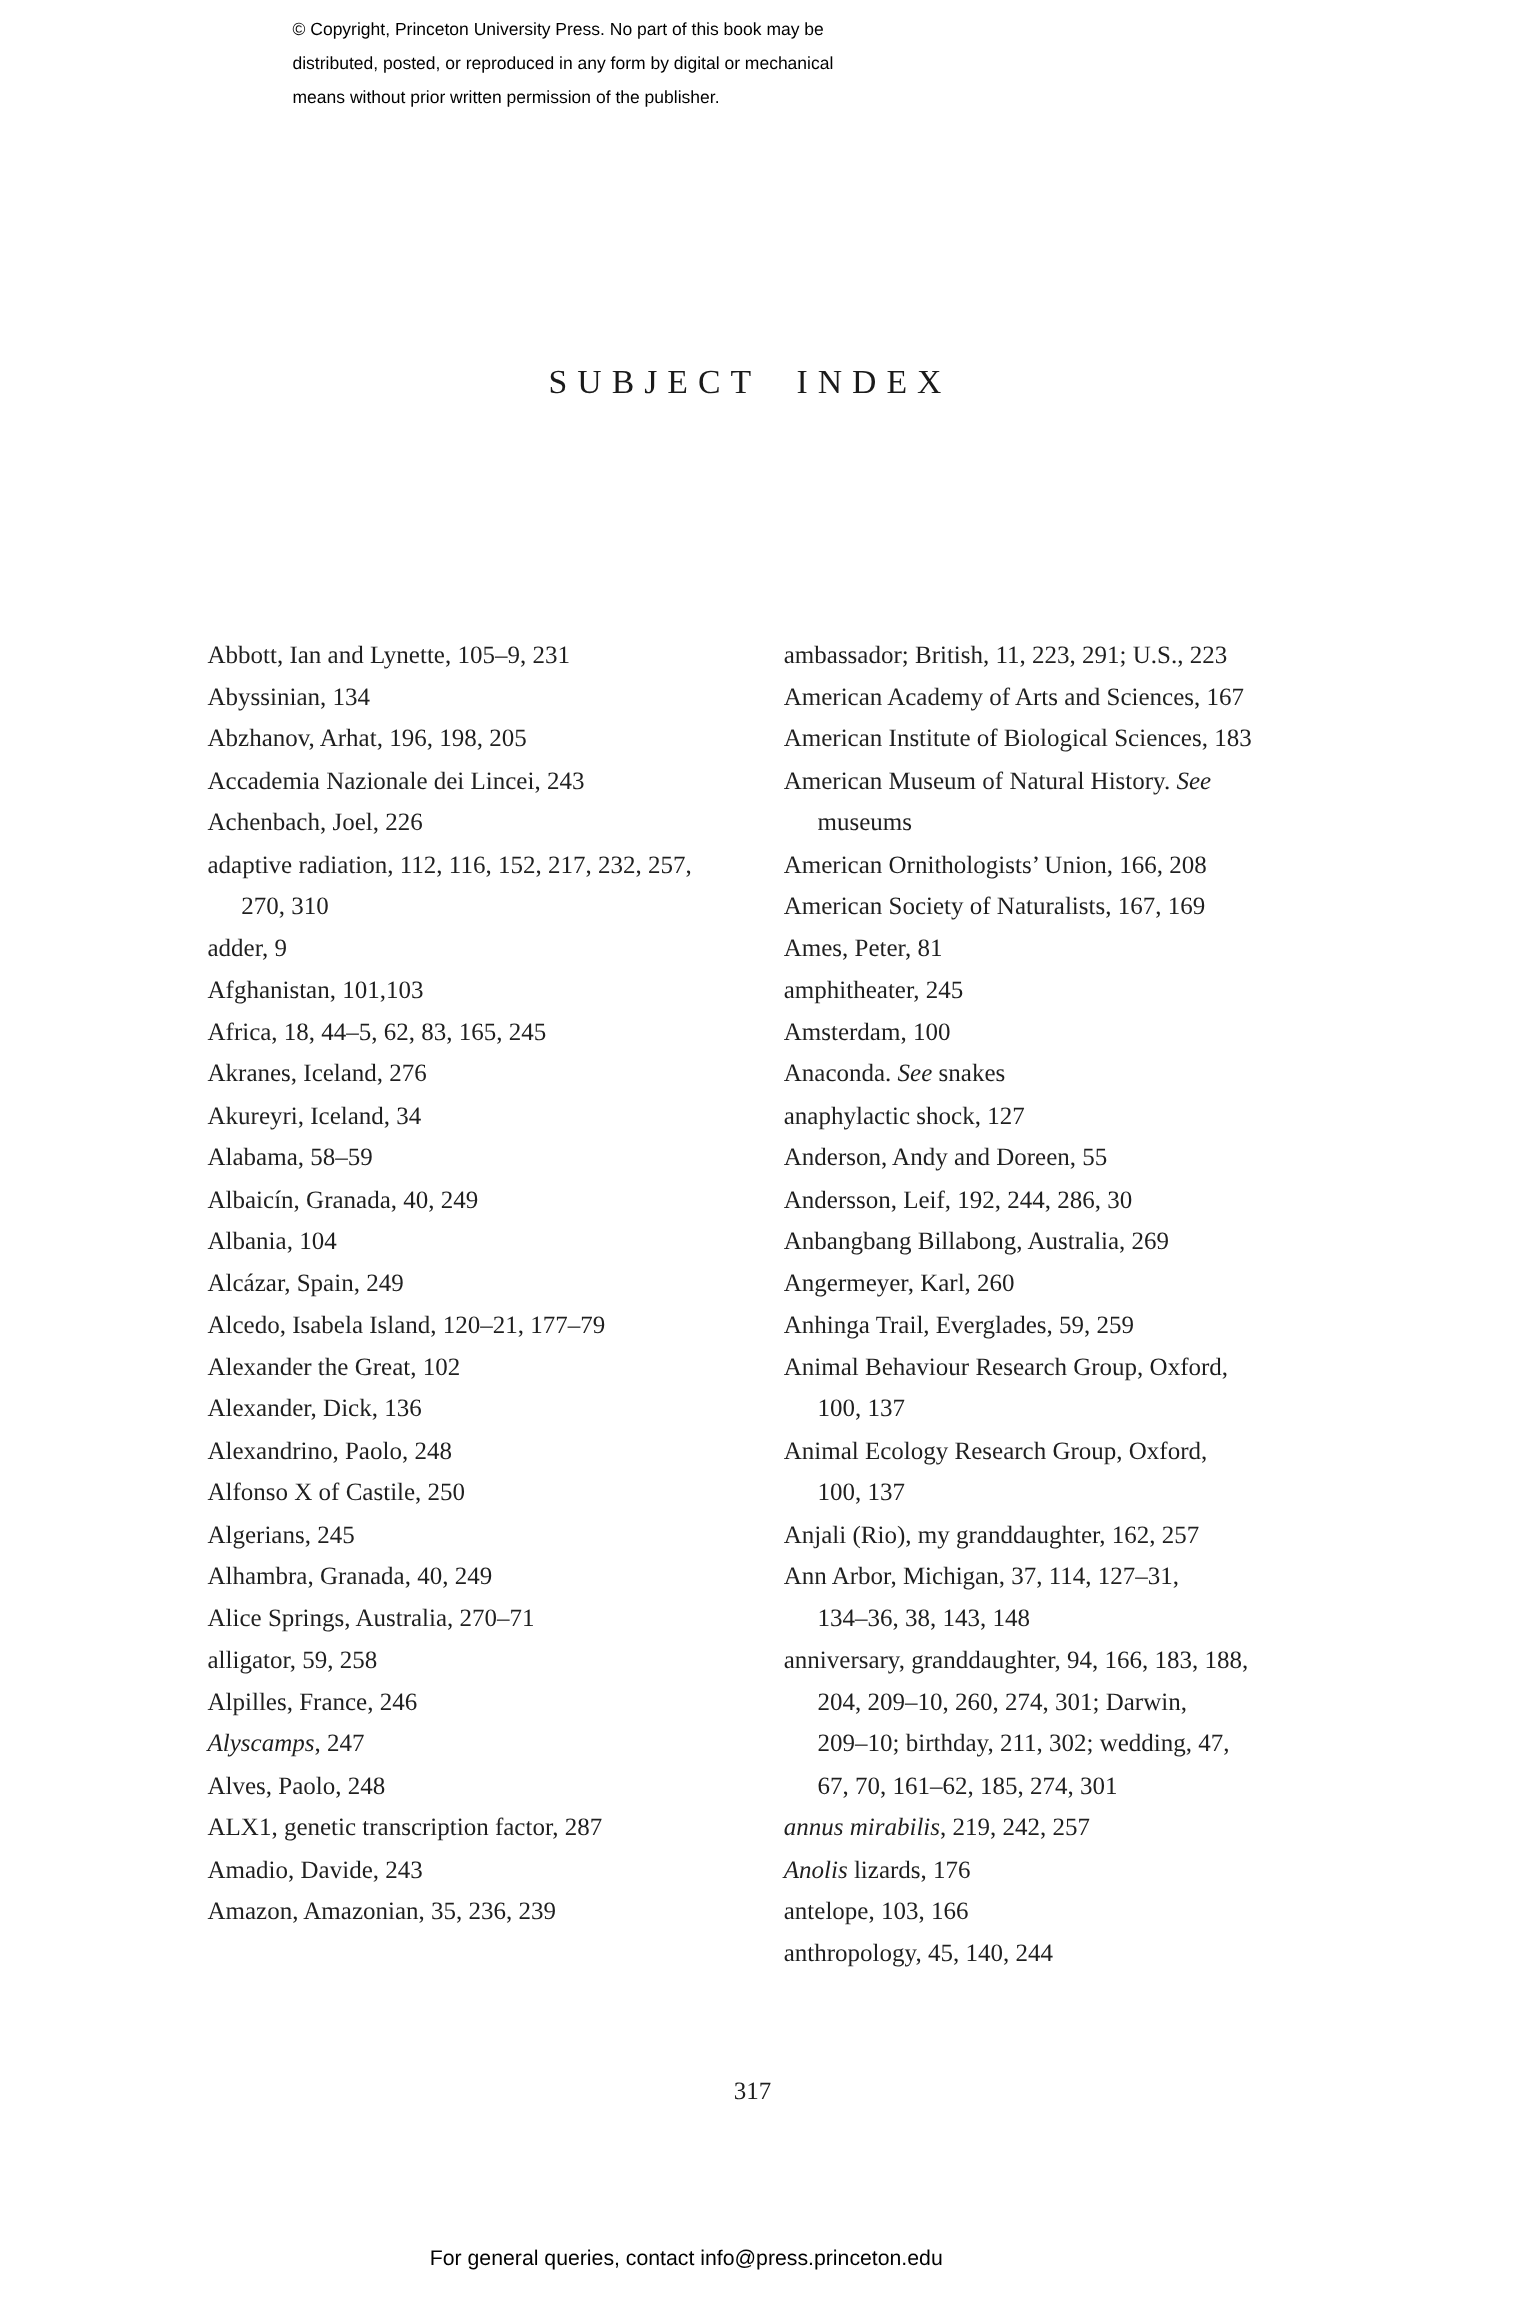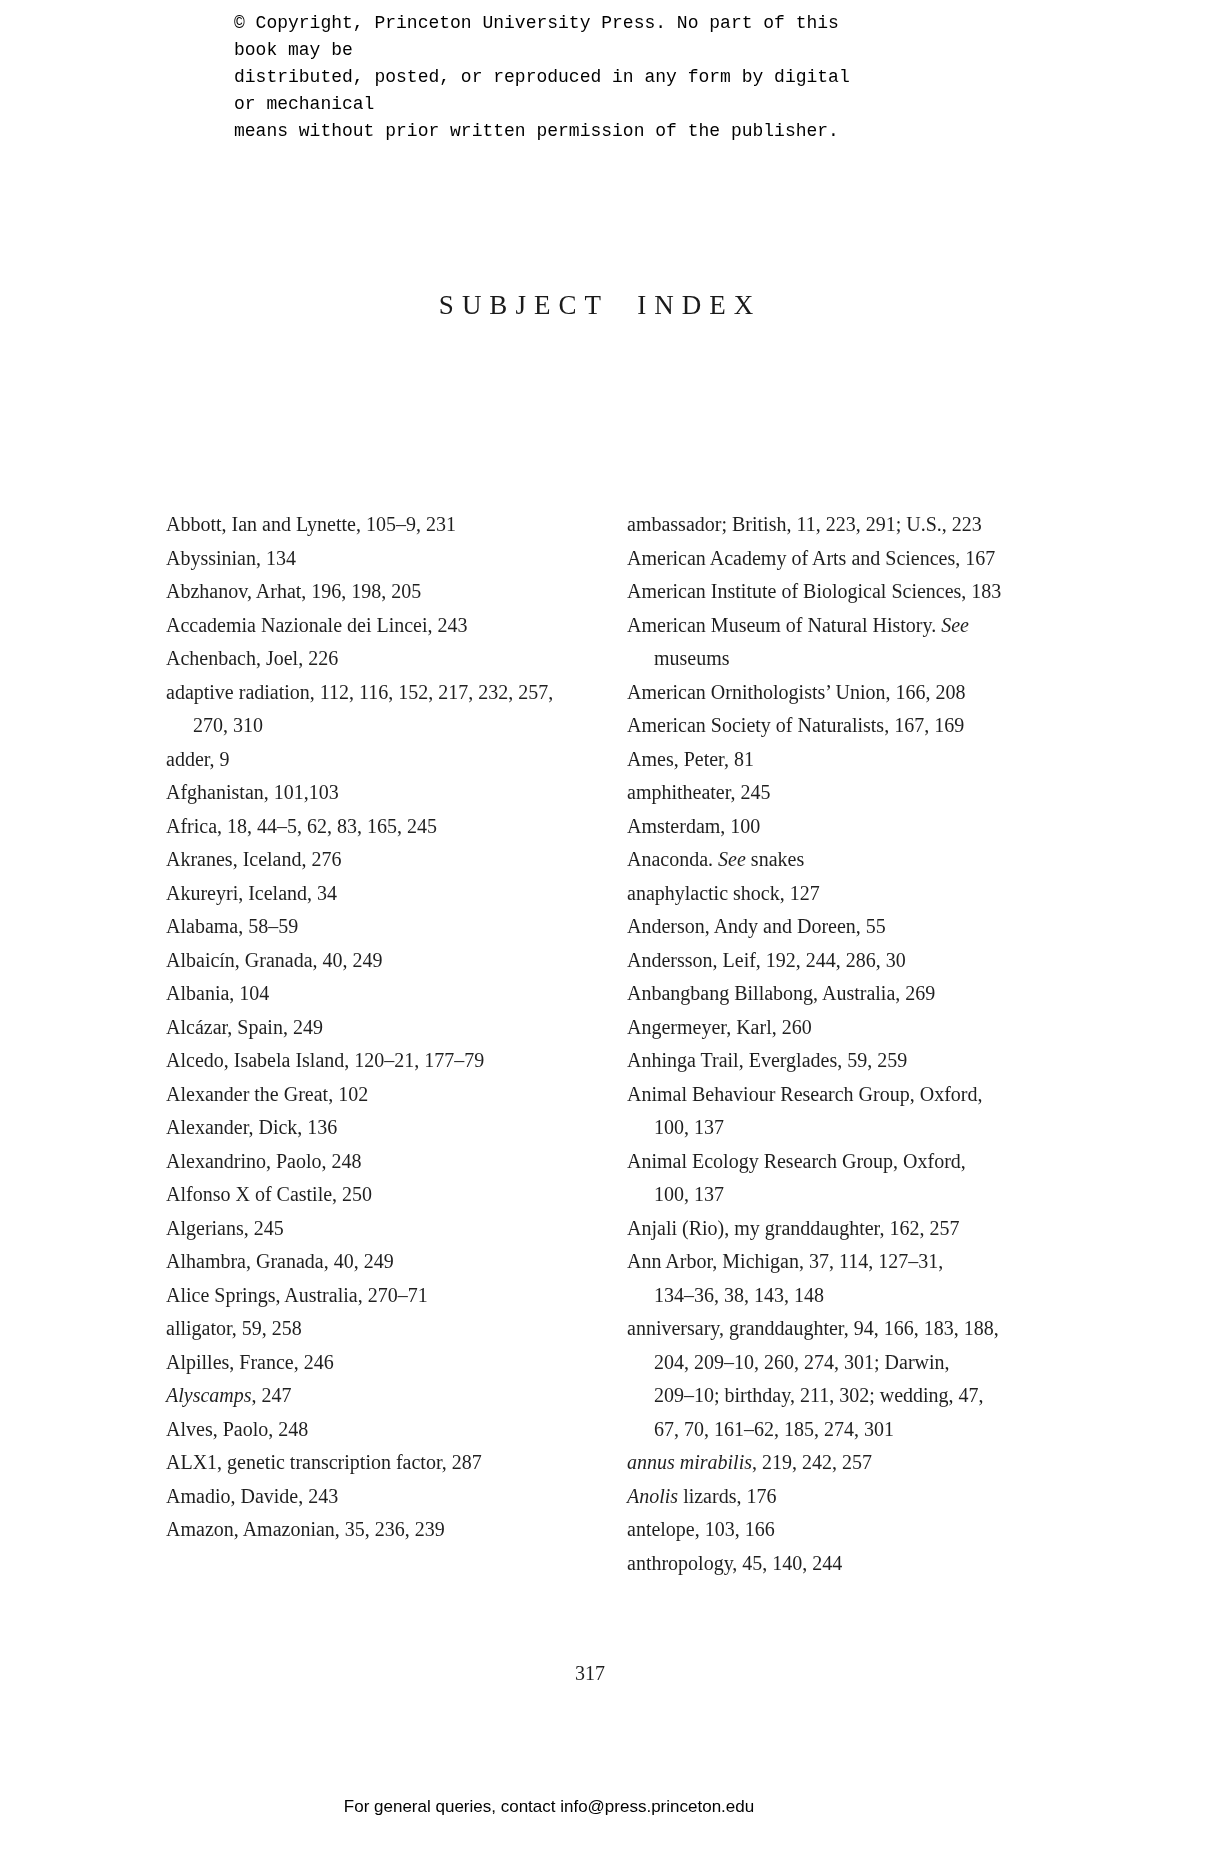--- a/index.html
+++ b/index.html
@@ -10,22 +10,22 @@
     background:#ffffff;
     overflow:hidden;
     font-family:"Liberation Serif", serif;
     color:#1f1f1f;
   }
   .copyright{
     position:absolute;
     left:234px;
     top:10px;
     width:640px;
-    font-family:Liberation Mono, monospace;
-    font-size:18px;
+    font-family:Liberation Sans, sans-serif;
+    font-size:14px;
     line-height:27px;
     color:#000000;
   }
   .title{
     position:absolute;
     left:0;
     top:256px;
     width:1200px;
     text-align:center;
     font-family:"Liberation Serif", serif;
@@ -44,21 +44,21 @@
     color:#1f1f1f;
   }
   .col-left{ left:166px; width:480px; }
   .col-right{ left:627px; width:480px; }
   .line{ white-space:nowrap; }
   .line.indent{ padding-left:27px; }
   .italic{ font-style:italic; }
   .page-number{
     position:absolute;
     top:1662px;
-    left:0;
+    left:12px;
     width:1180px;
     text-align:center;
     font-size:20px;
     color:#1f1f1f;
   }
   .footer{
     position:absolute;
     top:1797px;
     left:0;
     width:1098px;

